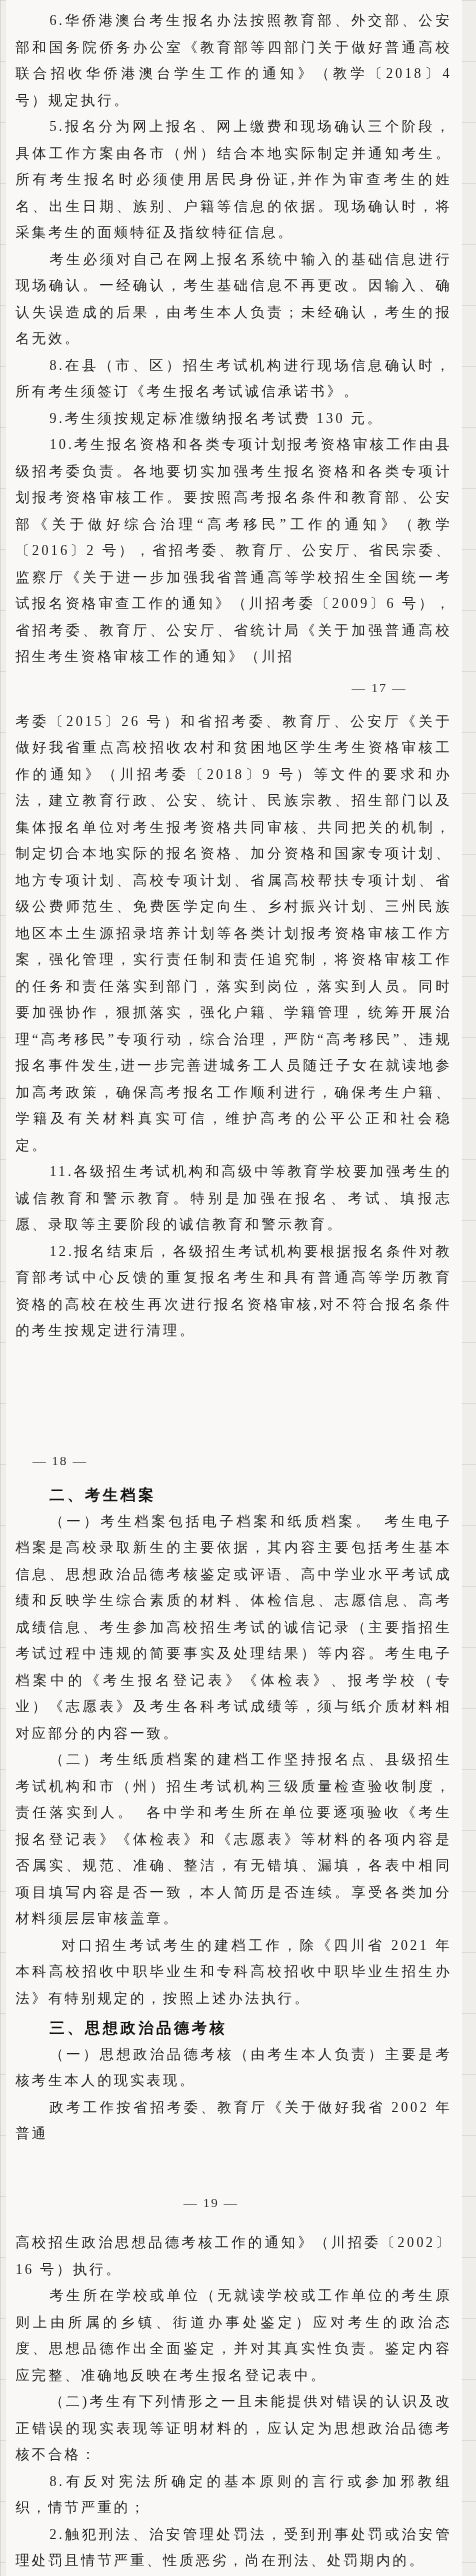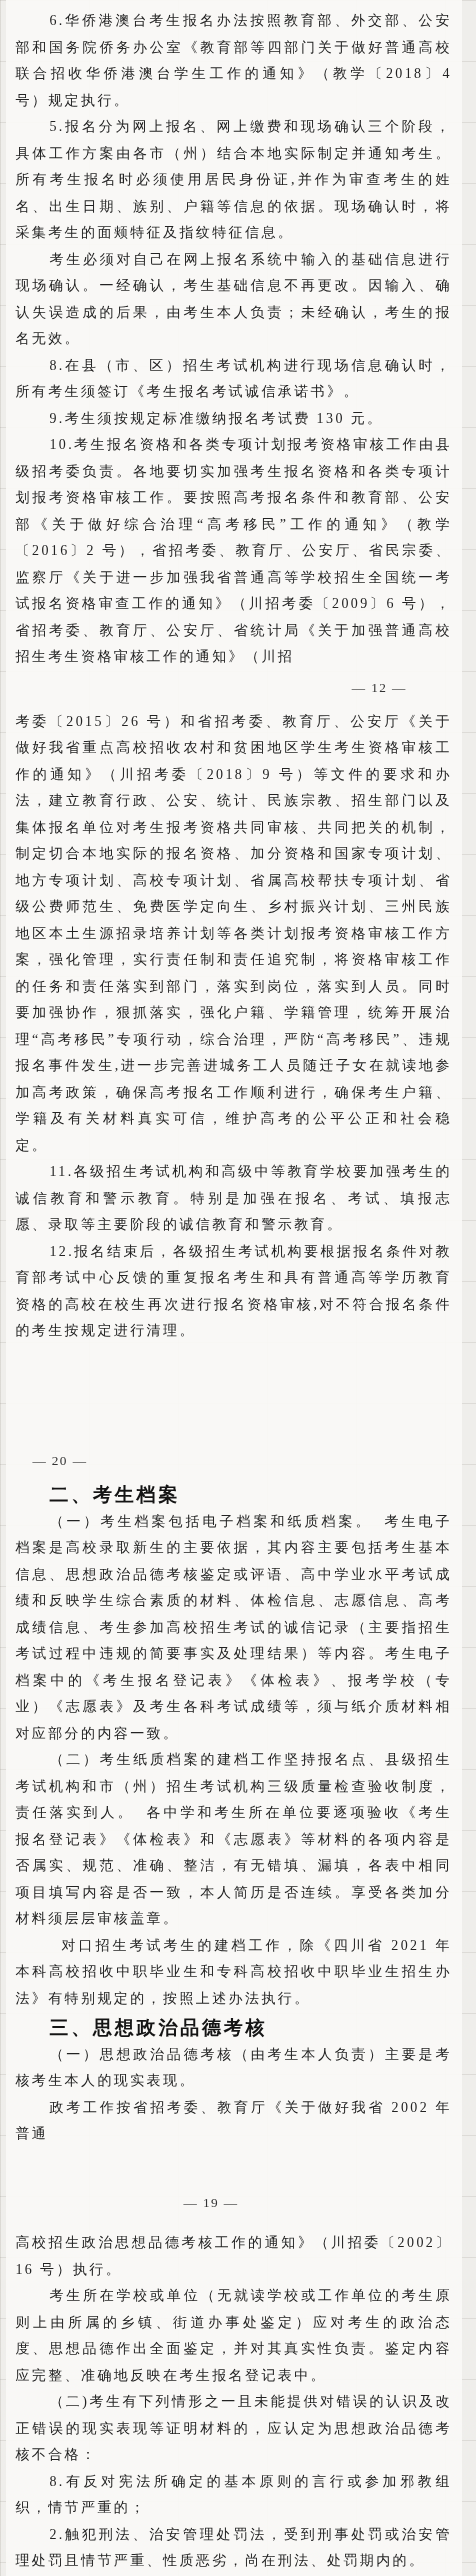--- a/index.html
+++ b/index.html
@@ -37,21 +37,21 @@
   .run.underlined {
     text-underline-offset: 4.9px;
     text-decoration-thickness: 0.7px;
     text-decoration-color: rgba(60,60,60,0.8);
     margin-left: 12px;
   }
   .section-heading {
     margin: 2.8px 0 0 0;
     font-family: "Liberation Sans", "DejaVu Sans", sans-serif;
     font-weight: 700;
-    font-size: 19px;
+    font-size: 15px;
     line-height: 26.5px;
     letter-spacing: 2.8px;
     text-indent: 34px;
     color: #141414;
   }
   .page-footer {
     font-size: 13.3px;
     line-height: 26.5px;
     letter-spacing: 1.4px;
     color: #333333;
@@ -65,25 +65,25 @@
 <body>
 
 <div class="scan-page">
   <div>
       <p class="para indent"><span class="run">6.华侨港澳台考生报名办法按照教育部、外交部、公安部和国务院侨务办公室《教育部等四部门关于做好普通高校联合招收华侨港澳台学生工作的通知》（教学〔2018〕4 号）规定执行。</span></p>
       <p class="para indent"><span class="run">5.报名分为网上报名、网上缴费和现场确认三个阶段，具体工作方案由各市（州）结合本地实际制定并通知考生。所有考生报名时必须使用居民身份证,并作为审查考生的姓名、出生日期、族别、户籍等信息的依据。现场确认时，将采集考生的面颊特征及指纹特征信息。</span></p>
       <p class="para indent"><span class="run">考生必须对自己在网上报名系统中输入的基础信息进行现场确认。一经确认，考生基础信息不再更改。因输入、确认失误造成的后果，由考生本人负责；未经确认，考生的报名无效。</span></p>
       <p class="para indent"><span class="run">8.在县（市、区）招生考试机构进行现场信息确认时，所有考生须签订《考生报名考试诚信承诺书》。</span></p>
       <p class="para indent"><span class="run">9.考生须按规定标准缴纳报名考试费 130 元。</span></p>
       <p class="para indent"><span class="run">10.考生报名资格和各类专项计划报考资格审核工作由县级招考委负责。各地要切实加强考生报名资格和各类专项计划报考资格审核工作。要按照高考报名条件和教育部、公安部《关于做好综合治理“高考移民”工作的通知》（教学〔2016〕2 号），省招考委、教育厅、公安厅、省民宗委、监察厅《关于进一步加强我省普通高等学校招生全国统一考试报名资格审查工作的通知》（川招考委〔2009〕6 号），省招考委、教育厅、公安厅、省统计局《关于加强普通高校招生考生资格审核工作的通知》（川招</span></p>
-      <div class="page-footer" data-page="17">— 12 —</div>
+      <div class="page-footer" data-page="17">— 17 —</div>
       <p class="para"><span class="run">考委〔2015〕26 号）和省招考委、教育厅、公安厅《关于做好我省重点高校招收农村和贫困地区学生考生资格审核工作的通知》（川招考委〔2018〕9 号）等文件的要求和办法，建立教育行政、公安、统计、民族宗教、招生部门以及集体报名单位对考生报考资格共同审核、共同把关的机制，制定切合本地实际的报名资格、加分资格和国家专项计划、地方专项计划、高校专项计划、省属高校帮扶专项计划、省级公费师范生、免费医学定向生、乡村振兴计划、三州民族地区本土生源招录培养计划等各类计划报考资格审核工作方案，强化管理，实行责任制和责任追究制，将资格审核工作的任务和责任落实到部门，落实到岗位，落实到人员。同时要加强协作，狠抓落实，强化户籍、学籍管理，统筹开展治理“高考移民”专项行动，综合治理，严防“高考移民”、违规报名事件发生,进一步完善进城务工人员随迁子女在就读地参加高考政策，确保高考报名工作顺利进行，确保考生户籍、学籍及有关材料真实可信，维护高考的公平公正和社会稳定。</span></p>
       <p class="para indent"><span class="run">11.各级招生考试机构和高级中等教育学校要加强考生的诚信教育和警示教育。特别是加强在报名、考试、填报志愿、录取等主要阶段的诚信教育和警示教育。</span></p>
       <p class="para indent"><span class="run">12.报名结束后，各级招生考试机构要根据报名条件对教育部考试中心反馈的重复报名考生和具有普通高等学历教育资格的高校在校生再次进行报名资格审核,对不符合报名条件的考生按规定进行清理。</span></p>
-      <div class="page-footer" data-page="18">— 20 —</div>
+      <div class="page-footer" data-page="18">— 18 —</div>
       <h2 class="section-heading">二、考生档案</h2>
       <p class="para indent"><span class="run">（一）考生档案包括电子档案和纸质档案。</span><span class="run underlined">考生电子档案是高校录取新生的主要依据，其内容主要包括考生基本信息、思想政治品德考核鉴定或评语、高中学业水平考试成绩和反映学生综合素质的材料、体检信息、志愿信息、高考成绩信息、考生参加高校招生考试的诚信记录（主要指招生考试过程中违规的简要事实及处理结果）等内容。考生电子档案中的《考生报名登记表》《体检表》、报考学校（专业）《志愿表》及考生各科考试成绩等，须与纸介质材料相对应部分的内容一致。</span></p>
       <p class="para indent"><span class="run">（二）考生纸质档案的建档工作坚持报名点、县级招生考试机构和市（州）招生考试机构三级质量检查验收制度，责任落实到人。</span><span class="run underlined">各中学和考生所在单位要逐项验收《考生报名登记表》《体检表》和《志愿表》等材料的各项内容是否属实、规范、准确、整洁，有无错填、漏填，各表中相同项目填写内容是否一致，本人简历是否连续。享受各类加分材料须层层审核盖章。</span></p>
       <p class="para indent"><span class="run underlined">对口招生考试考生的建档工作，除《四川省 2021 年本科高校招收中职毕业生和专科高校招收中职毕业生招生办法》有特别规定的，按照上述办法执行。</span></p>
       <h2 class="section-heading">三、思想政治品德考核</h2>
       <p class="para indent"><span class="run">（一）思想政治品德考核（由考生本人负责）主要是考核考生本人的现实表现。</span></p>
       <p class="para indent"><span class="run">政考工作按省招考委、教育厅《关于做好我省 2002 年普通</span></p>
       <div class="page-footer" data-page="19">— 19 —</div>
       <p class="para"><span class="run">高校招生政治思想品德考核工作的通知》（川招委〔2002〕16 号）执行。</span></p>
       <p class="para indent"><span class="run">考生所在学校或单位（无就读学校或工作单位的考生原则上由所属的乡镇、街道办事处鉴定）应对考生的政治态度、思想品德作出全面鉴定，并对其真实性负责。鉴定内容应完整、准确地反映在考生报名登记表中。</span></p>

